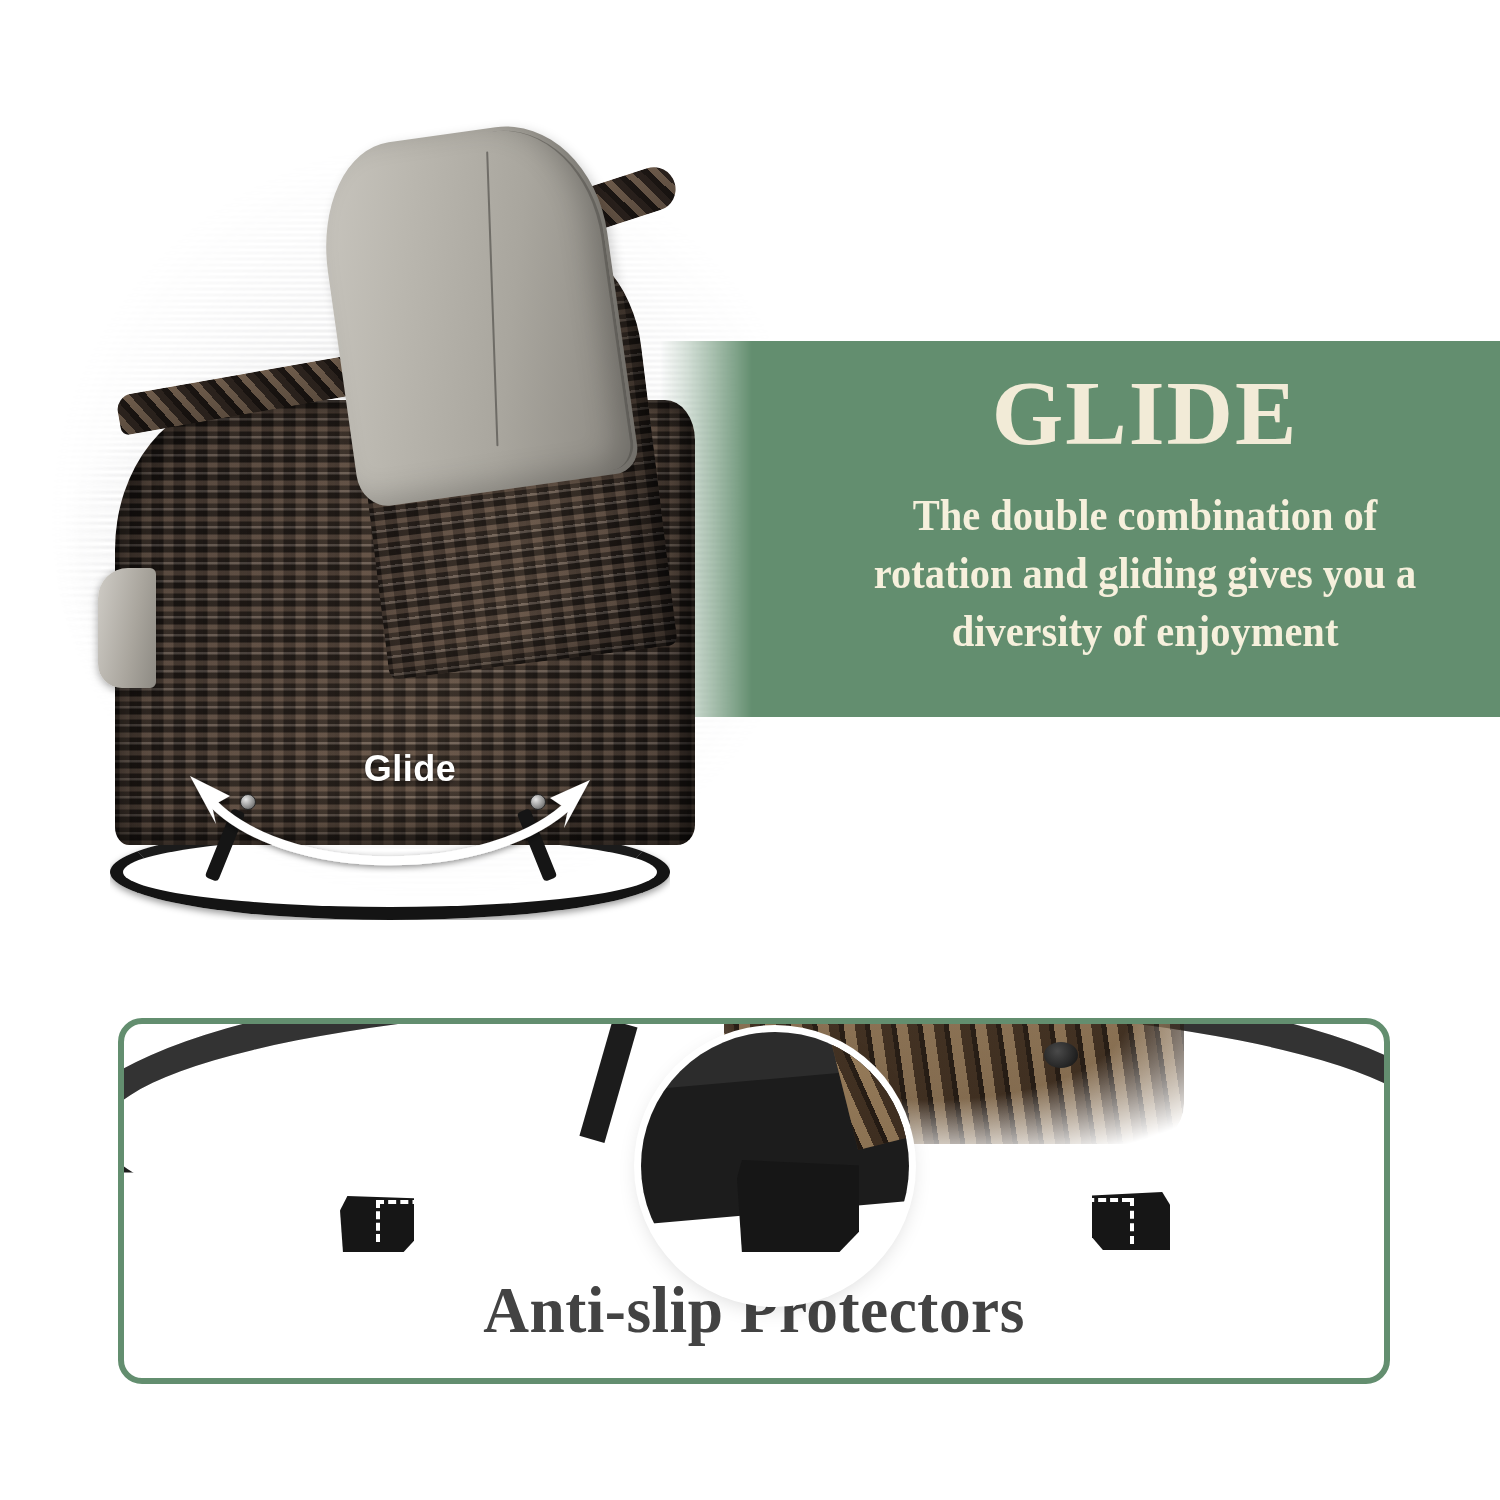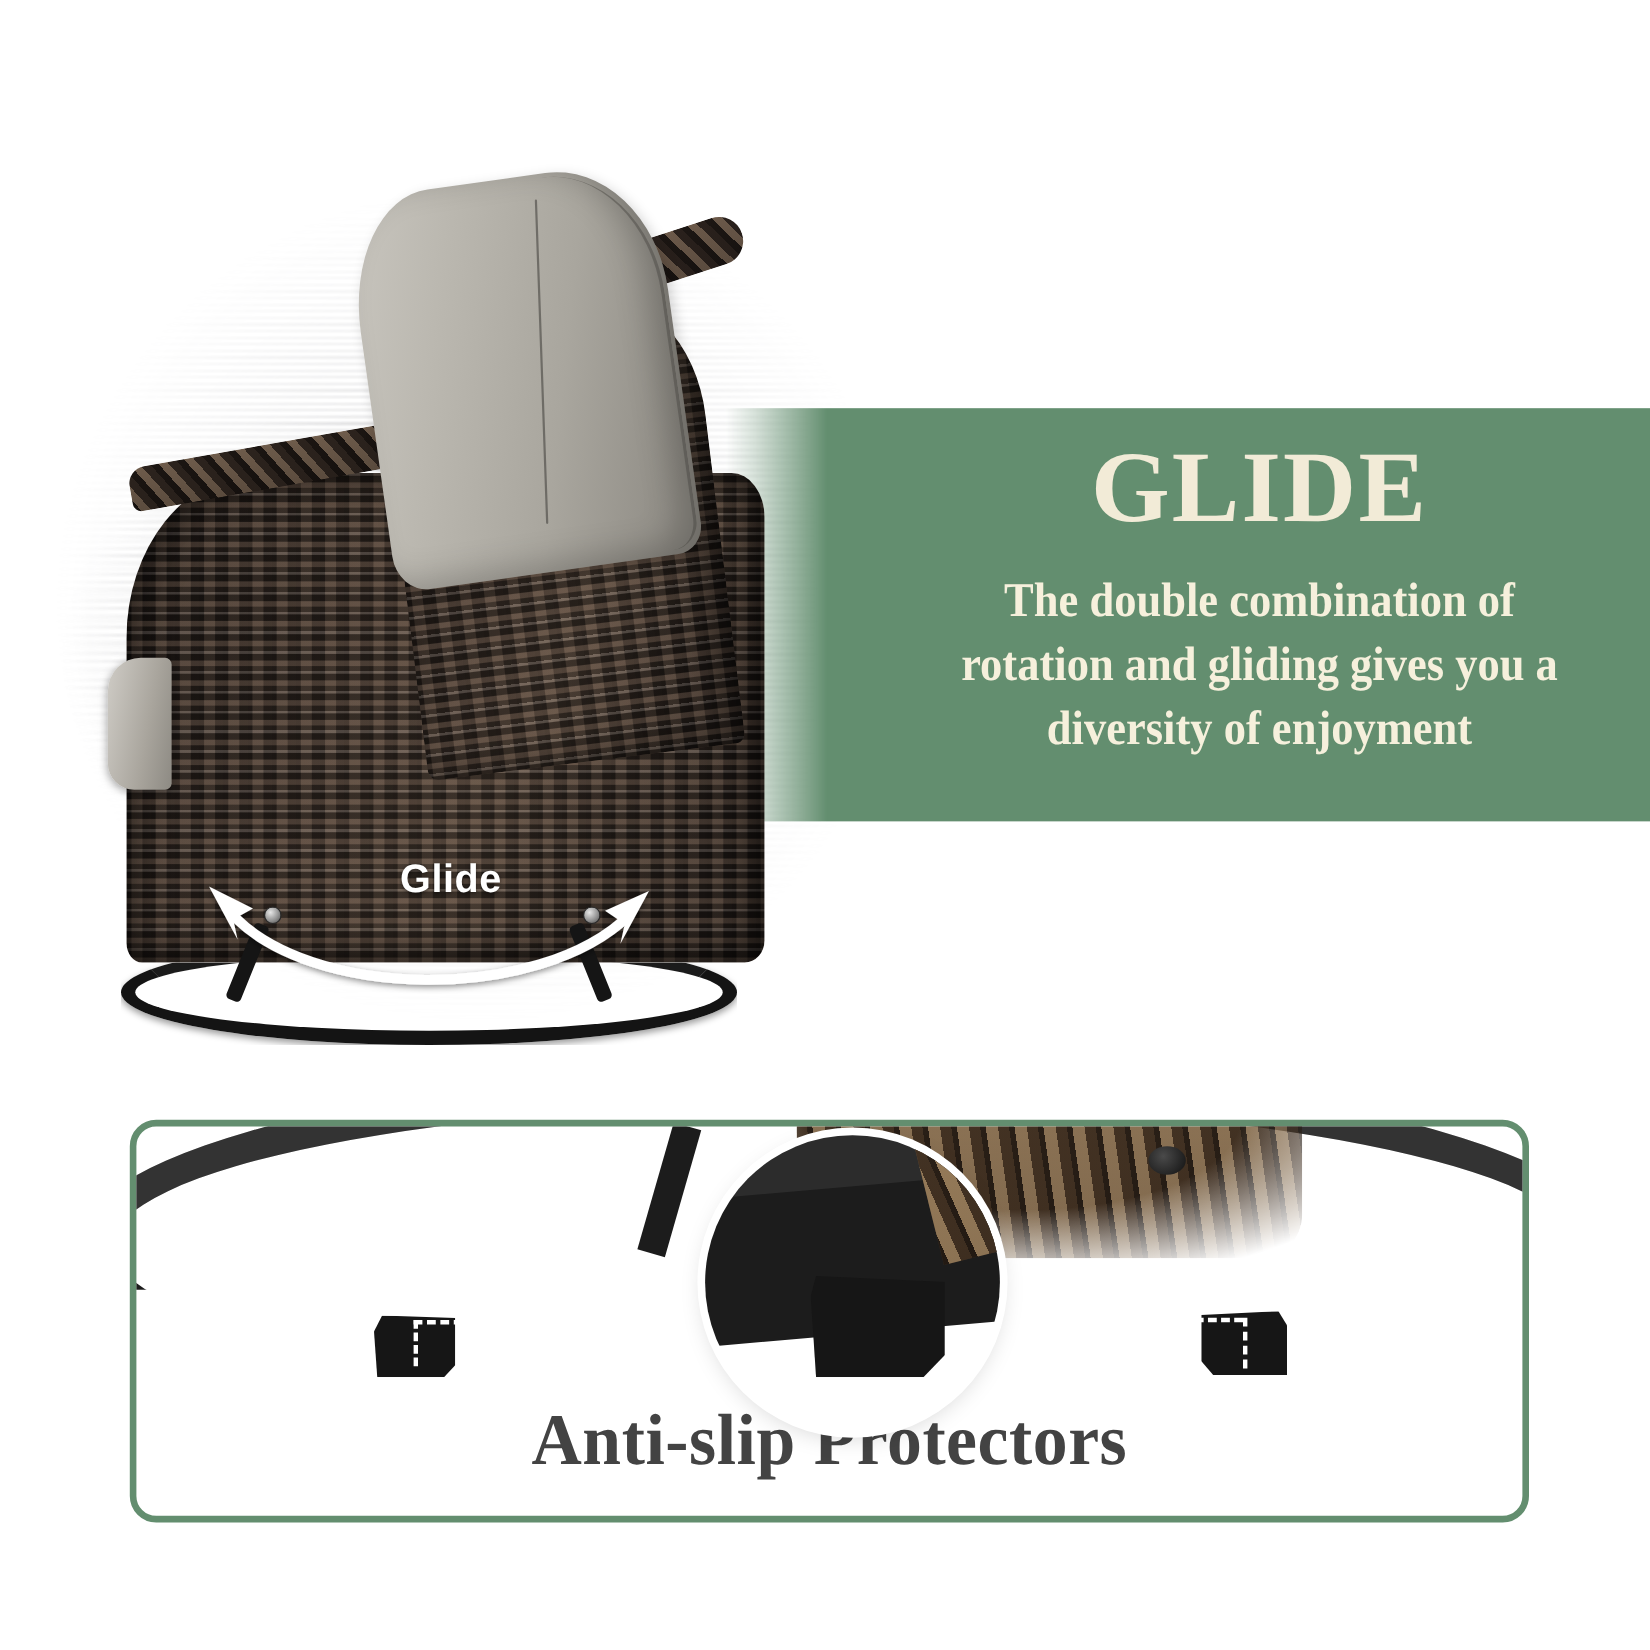--- a/index.html
+++ b/index.html
@@ -1,20 +1,20 @@
 <!DOCTYPE html>
 <html><head>
 <meta charset="utf-8">
 <style>
   * { margin:0; padding:0; box-sizing:border-box; }
   html,body { width:1500px; height:1500px; background:#ffffff; overflow:hidden; }
   body { font-family:"Liberation Serif", serif; position:relative; }
 
   
-  #top-section{ position:absolute; left:0; top:0; width:1500px; height:990px;margin-top:30px; }
+  #top-section{ position:absolute; left:0; top:0; width:1500px; height:990px; }
 
   
   .blur-streaks{
     position:absolute; left:10px; top:120px; width:760px; height:800px;
     background:
       repeating-linear-gradient(to bottom,
         rgba(120,120,125,0.30) 0px, rgba(120,120,125,0.30) 2px,
         rgba(255,255,255,0.00) 2px, rgba(255,255,255,0.00) 6px);
     -webkit-mask-image: radial-gradient(ellipse 62% 58% at 56% 50%, #000 18%, rgba(0,0,0,0.55) 48%, rgba(0,0,0,0) 82%);
             mask-image: radial-gradient(ellipse 62% 58% at 56% 50%, #000 18%, rgba(0,0,0,0.55) 48%, rgba(0,0,0,0) 82%);

